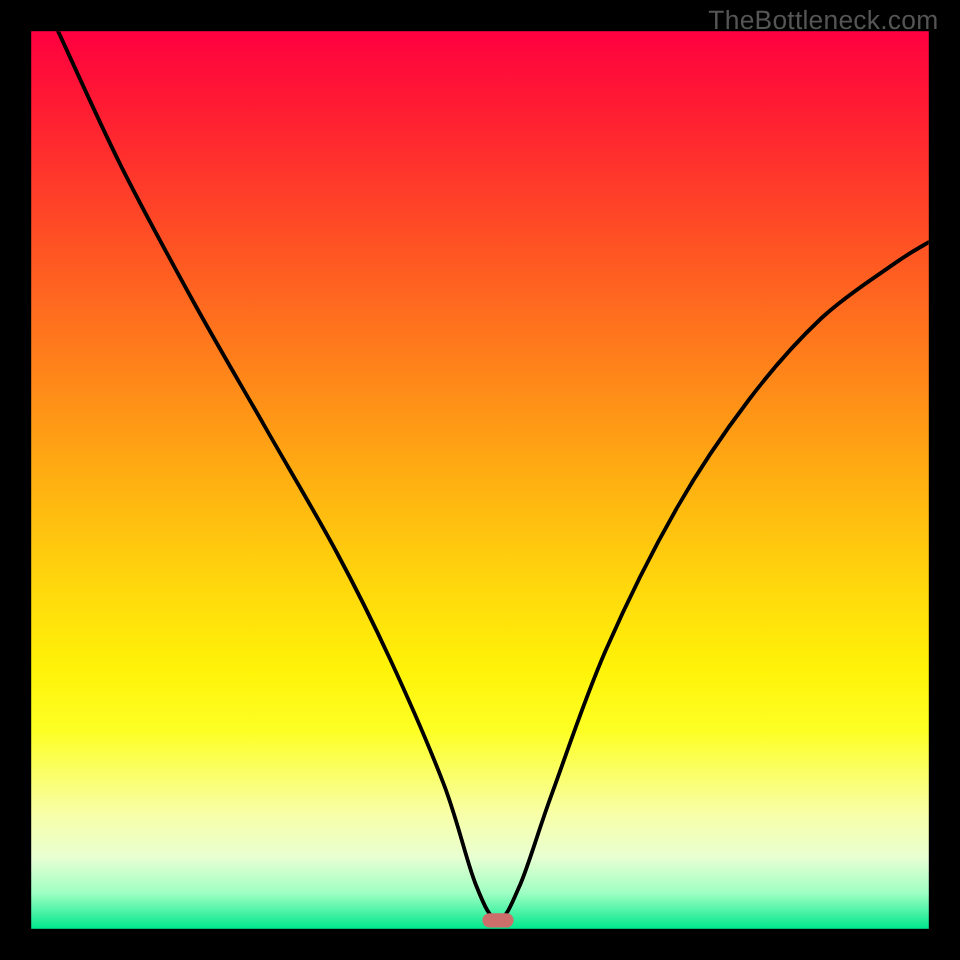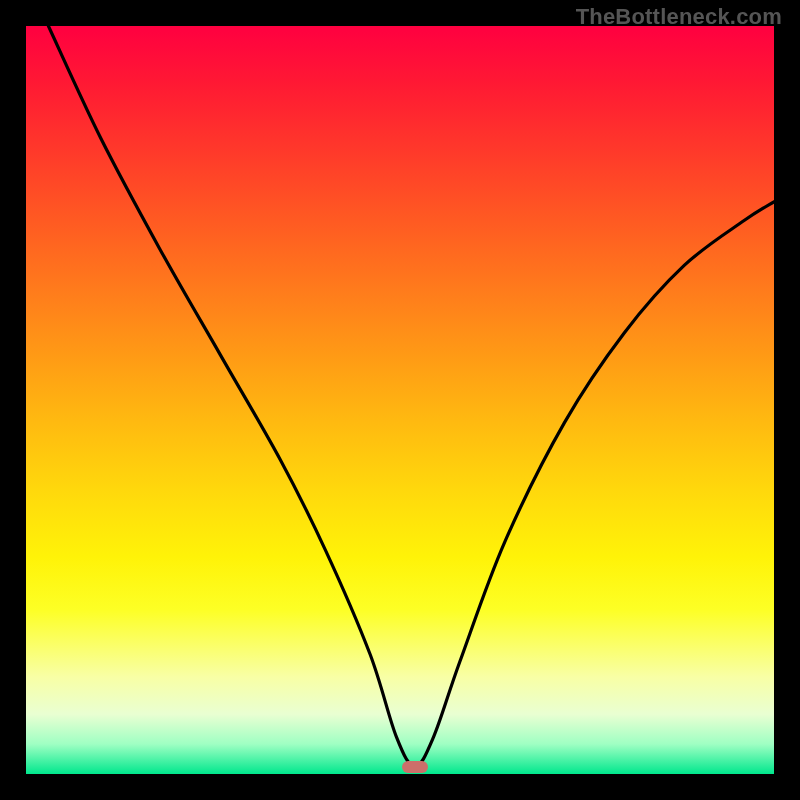--- a/index.html
+++ b/index.html
@@ -15,21 +15,21 @@
     position: relative;
     width: 800px;
     height: 800px;
   }
   .watermark {
     position: absolute;
     top: 4px;
     right: 18px;
     color: #555;
     font-size: 22px;
-    font-weight: 700;
+    font-weight: 400;
     letter-spacing: 0.2px;
     z-index: 10;
   }
   .plot-area {
     position: absolute;
     left: 26px;
     top: 26px;
     width: 748px;
     height: 748px;
     background: linear-gradient(to bottom,

